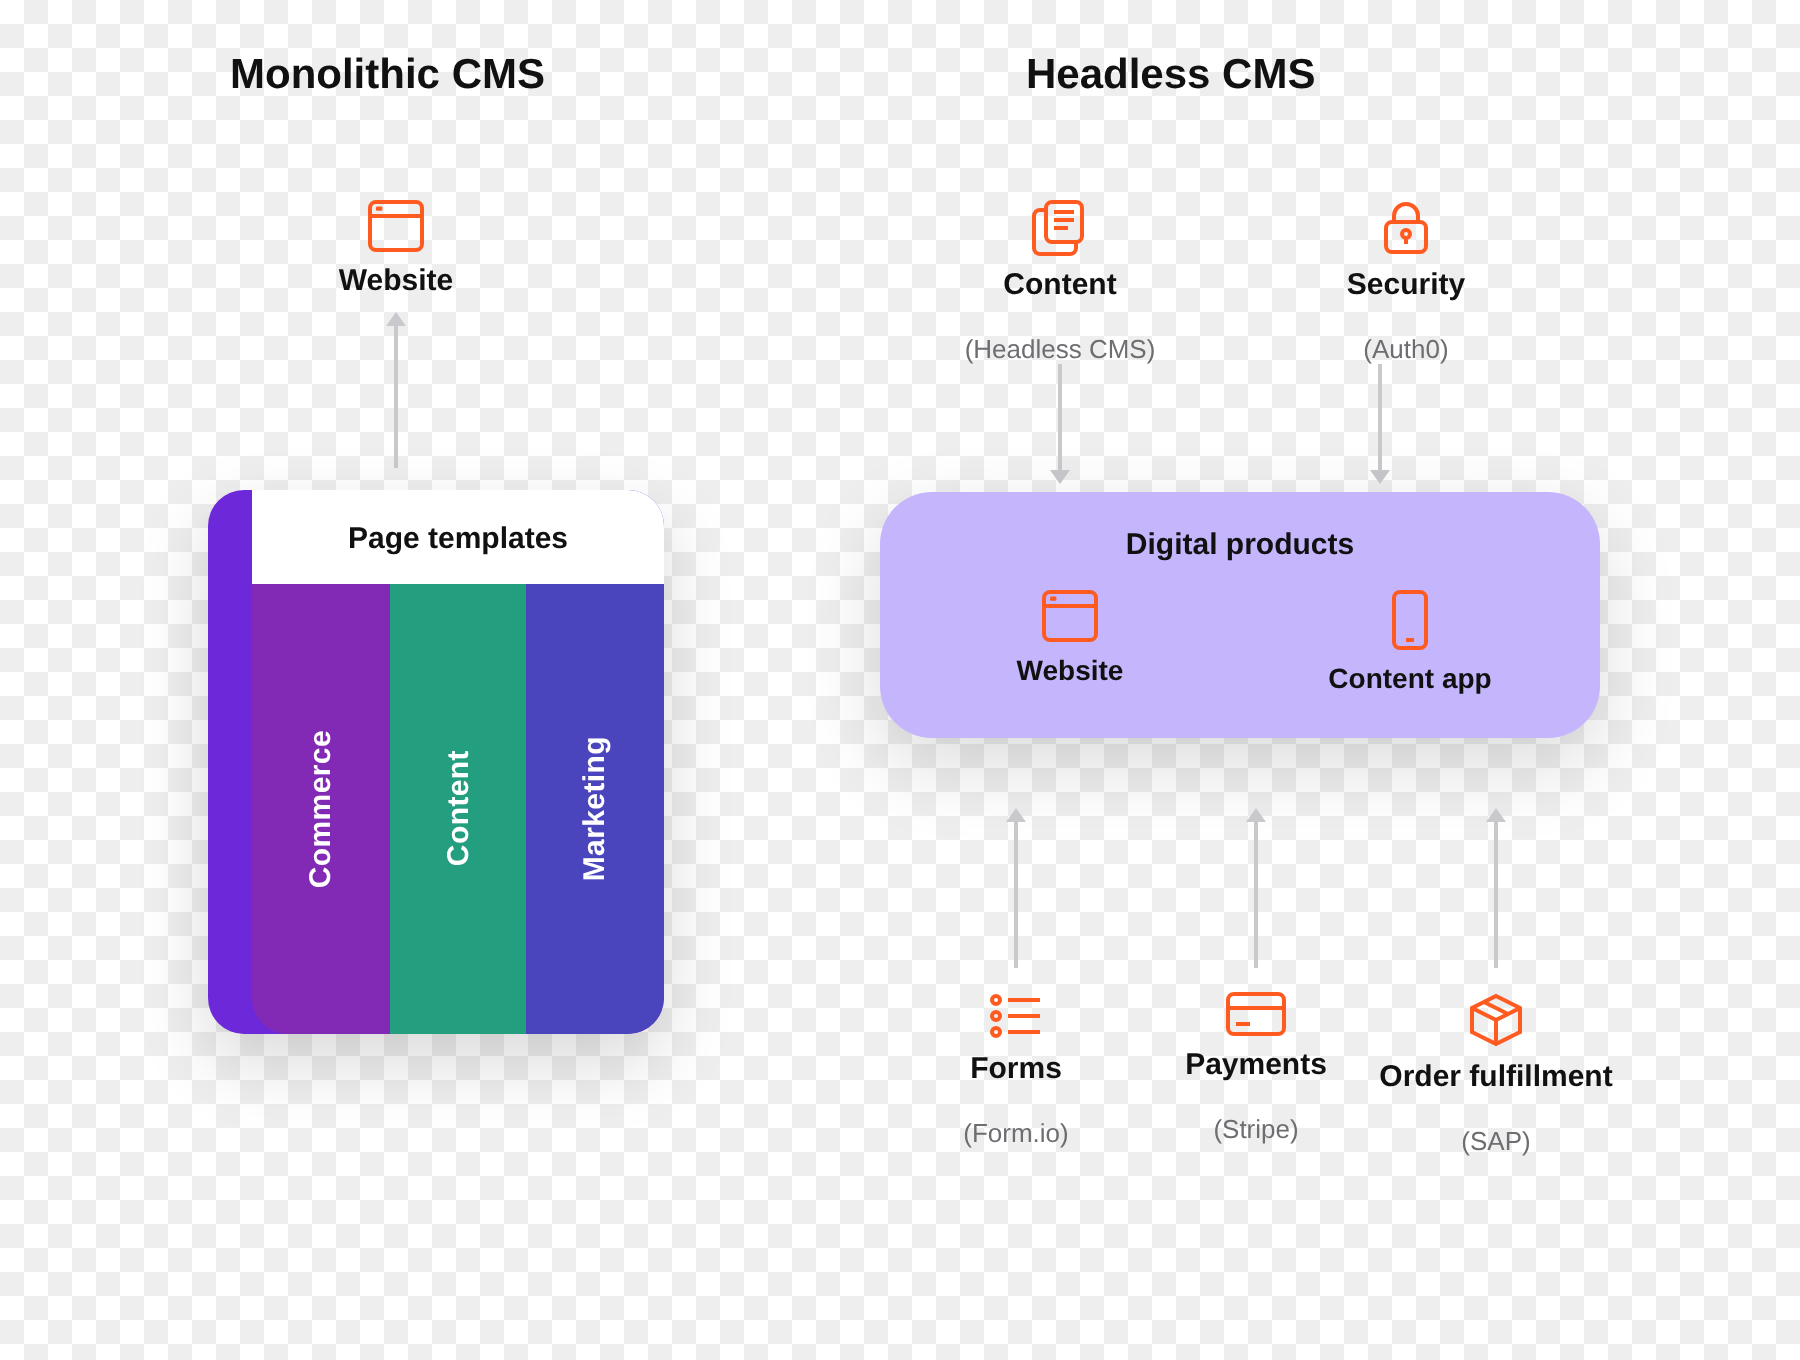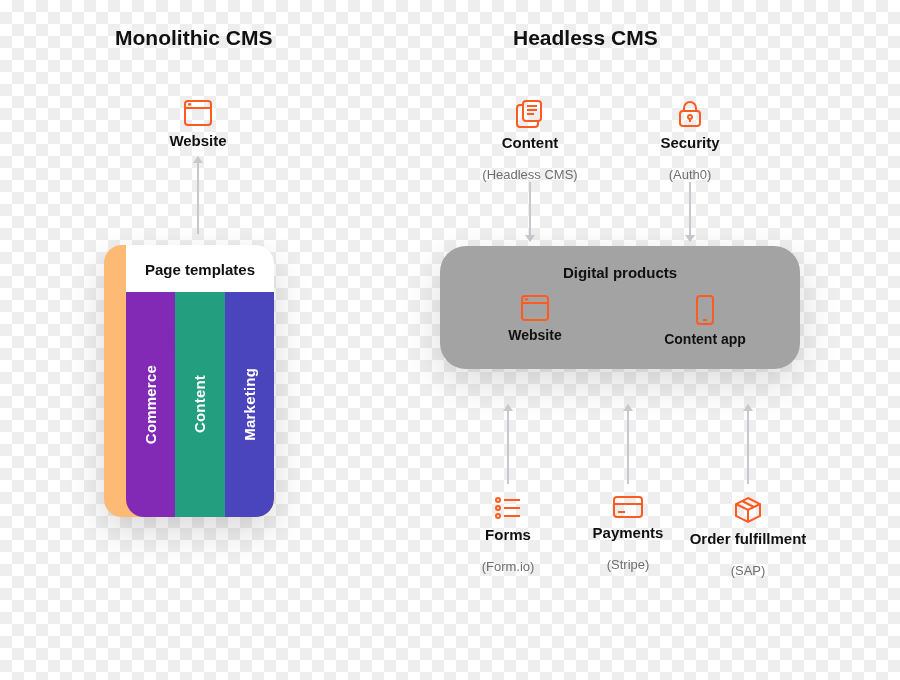--- a/index.html
+++ b/index.html
@@ -29,23 +29,23 @@
   .ib .icon { display: flex; justify-content: center; margin-bottom: 6px; }
   .ib .lbl { font-weight: 800; font-size: 15px; color:#111; line-height:1.25; }
   .ib .sub { font-size: 13px; color:#6e6e72; margin-top:14px; }
 
   
   #mono-website { left: 128px; top: 100px; }
 
   .mono-card {
     position: absolute;
     left: 104px; top: 245px;
-    width: 170px;
+    width: 228px;
     border-radius: 18px;
-    background: #fdba74;
+    background: #6d28d9;
     box-shadow: 0 14px 36px rgba(0,0,0,0.15);
     overflow: hidden;
     padding-left: 22px;
   }
   .mono-card .hdr {
     text-align: center;
     font-weight: 800;
     font-size: 15px;
     padding: 16px 8px 14px;
     background:#fff;
@@ -81,27 +81,27 @@
     width:14px; height:14px;
     border-radius:50%;
   }
   .p-commerce::before { background:#8229b6; top:40px; right:-7px; }
   .p-content::before  { background:#239f80; bottom:40px; right:-7px; }
   .p-content::after   { background:#239f80; top:40px; left:-7px; display:none;}
   .p-commerce::after, .p-marketing::before, .p-marketing::after { display:none; }
 
   
   #hd-content  { left: 460px; top: 100px; }
-  #hd-security { left: 620px; top: 100px; }
+  #hd-security { left: 633px; top: 100px; }
 
   .dp-card {
     position: absolute;
     left: 440px; top: 246px;
     width: 360px;
-    background:#a3a3a3;
+    background:#c4b5fd;
     border-radius: 26px;
     box-shadow: 0 14px 40px rgba(0,0,0,0.14);
     padding: 18px 10px 22px;
   }
   .dp-card .dp-title { text-align:center; font-weight:800; font-size:15px; margin-bottom:14px;}
   .dp-row { display:flex; justify-content:space-around; }
   .dp-item { width: 100px; text-align:center; }
   .dp-item .icon { display:flex; justify-content:center; margin-bottom:6px;}
   .dp-item .lbl { font-weight:800; font-size:14px; }
 

